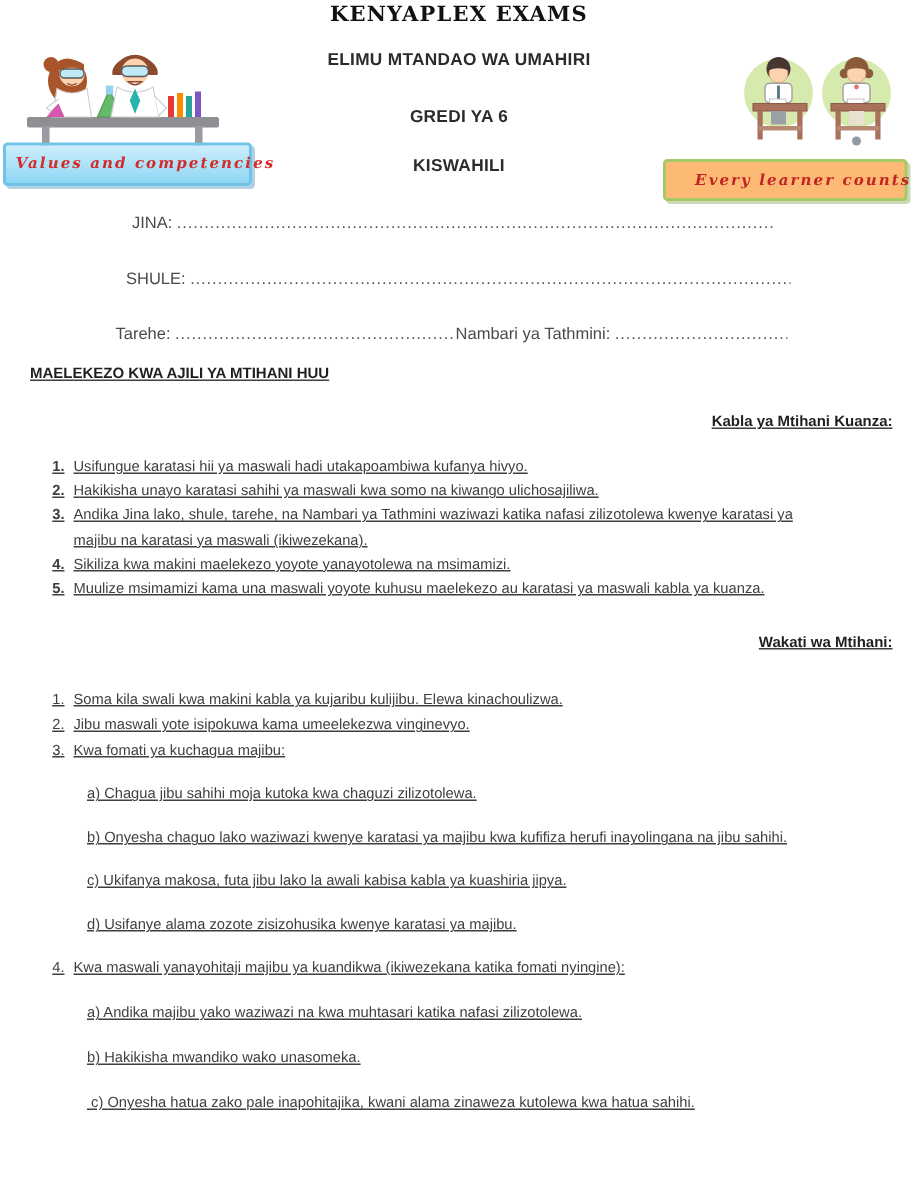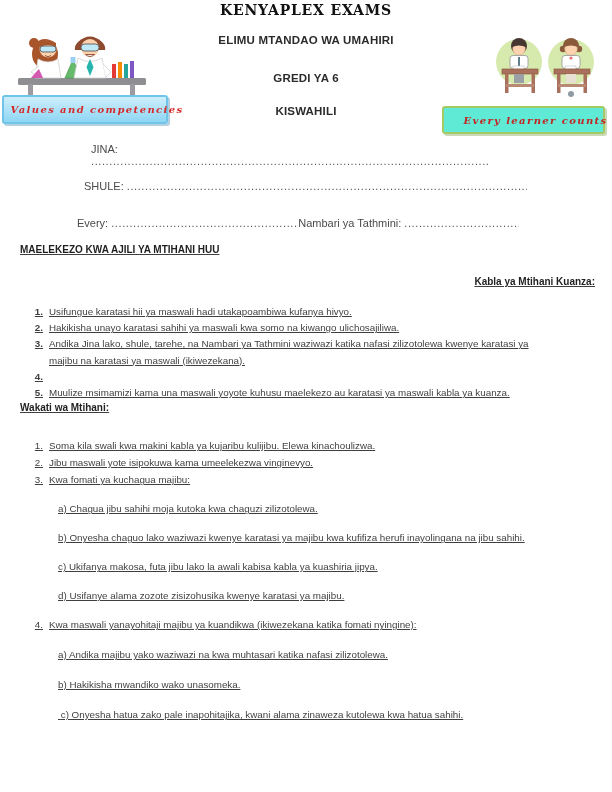--- a/index.html
+++ b/index.html
@@ -29,45 +29,45 @@
     white-space:nowrap;
     padding-left:24px;
   }
   #banner-left{
     left:2px;top:95px;width:166px;height:29px;
     background:linear-gradient(#cdeefb,#8fd6f4);
     border:2px solid #6fc4e8;box-shadow:2px 2px 0 rgba(120,170,200,.55);
   }
   #banner-right{
     left:442px;top:106px;width:163px;height:28px;
-    background:#5eead4;border:2px solid #a6c968;
+    background:#fdba74;border:2px solid #a6c968;
     box-shadow:2px 2px 0 rgba(150,180,110,.5);
   }
   
   .field-row{
     position:absolute;display:flex;align-items:baseline;
     font-size:11px;color:#4a4a4a;white-space:nowrap;
   }
-  #row-name{top:143px;left:88px;flex-direction:column;}
+  #row-name{top:143px;left:88px;}
   #row-school{top:180px;left:84px;}
   #row-date{top:217px;left:77px;}
   .field-label{flex:0 0 auto;}
   .dots{
     display:inline-block;overflow:hidden;white-space:nowrap;
     letter-spacing:0.6px;color:#555;margin-left:3px;
   }
   #dots-name{width:398px;} #dots-school{width:400px;}
   #dots-date{width:186px;margin-right:1px;} #dots-assess{width:115px;}
   
   #instructions{position:absolute;top:243px;left:20px;width:575px;color:#3f3f3f;text-decoration:underline;}
   .sec-heading{
     font-weight:bold;font-size:10px;line-height:13px;color:#1f1f1f;margin:0;
   }
   #h-kabla{margin-top:19px;text-align:right;}
-  #h-wakati{}
+  #h-wakati{margin-top:21px;text-align:right;}
   .ilist{margin:0;padding:0;list-style:none;}
   #list-before{margin-top:16px;}
   .item{display:flex;font-size:9.8px;line-height:16.2px;}
   .item .num{flex:0 0 13px;text-align:right;margin-left:10px;}
   .item .txt{margin-left:6px;max-width:505px;}
   #list-before .num{font-weight:bold;}
   #list-during{margin-top:23px;}
   #list-during .item{line-height:17px;}
   .subitem{
     font-size:9.8px;line-height:17px;margin-left:38px;margin-top:12px;
@@ -164,21 +164,21 @@
 
   <div class="field-row" id="row-name">
     <span class="field-label">JINA:</span>
     <span class="dots" id="dots-name">.......................................................................................................................................................</span>
   </div>
   <div class="field-row" id="row-school">
     <span class="field-label">SHULE:</span>
     <span class="dots" id="dots-school">.......................................................................................................................................................</span>
   </div>
   <div class="field-row" id="row-date">
-    <span class="field-label">Every:</span>
+    <span class="field-label">Tarehe:</span>
     <span class="dots" id="dots-date">.............................................................................</span>
     <span class="field-label">Nambari ya Tathmini:</span>
     <span class="dots" id="dots-assess">.................................................</span>
   </div>
 
   <div id="instructions">
     <div class="sec-heading">MAELEKEZO KWA AJILI YA MTIHANI HUU</div>
 
     <div class="sec-heading" id="h-kabla">Kabla ya Mtihani Kuanza:</div>
 
@@ -190,20 +190,21 @@
       <div class="item">
         <span class="num">2.</span>
         <span class="txt">Hakikisha unayo karatasi sahihi ya maswali kwa somo na kiwango ulichosajiliwa.</span>
       </div>
       <div class="item">
         <span class="num">3.</span>
         <span class="txt">Andika Jina lako, shule, tarehe, na Nambari ya Tathmini waziwazi katika nafasi zilizotolewa kwenye karatasi ya majibu na karatasi ya maswali (ikiwezekana).</span>
       </div>
       <div class="item">
         <span class="num">4.</span>
+        <span class="txt">Sikiliza kwa makini maelekezo yoyote yanayotolewa na msimamizi.</span>
       </div>
       <div class="item">
         <span class="num">5.</span>
         <span class="txt">Muulize msimamizi kama una maswali yoyote kuhusu maelekezo au karatasi ya maswali kabla ya kuanza.</span>
       </div>
     </div>
 
     <div class="sec-heading" id="h-wakati">Wakati wa Mtihani:</div>
 
     <div class="ilist" id="list-during">

